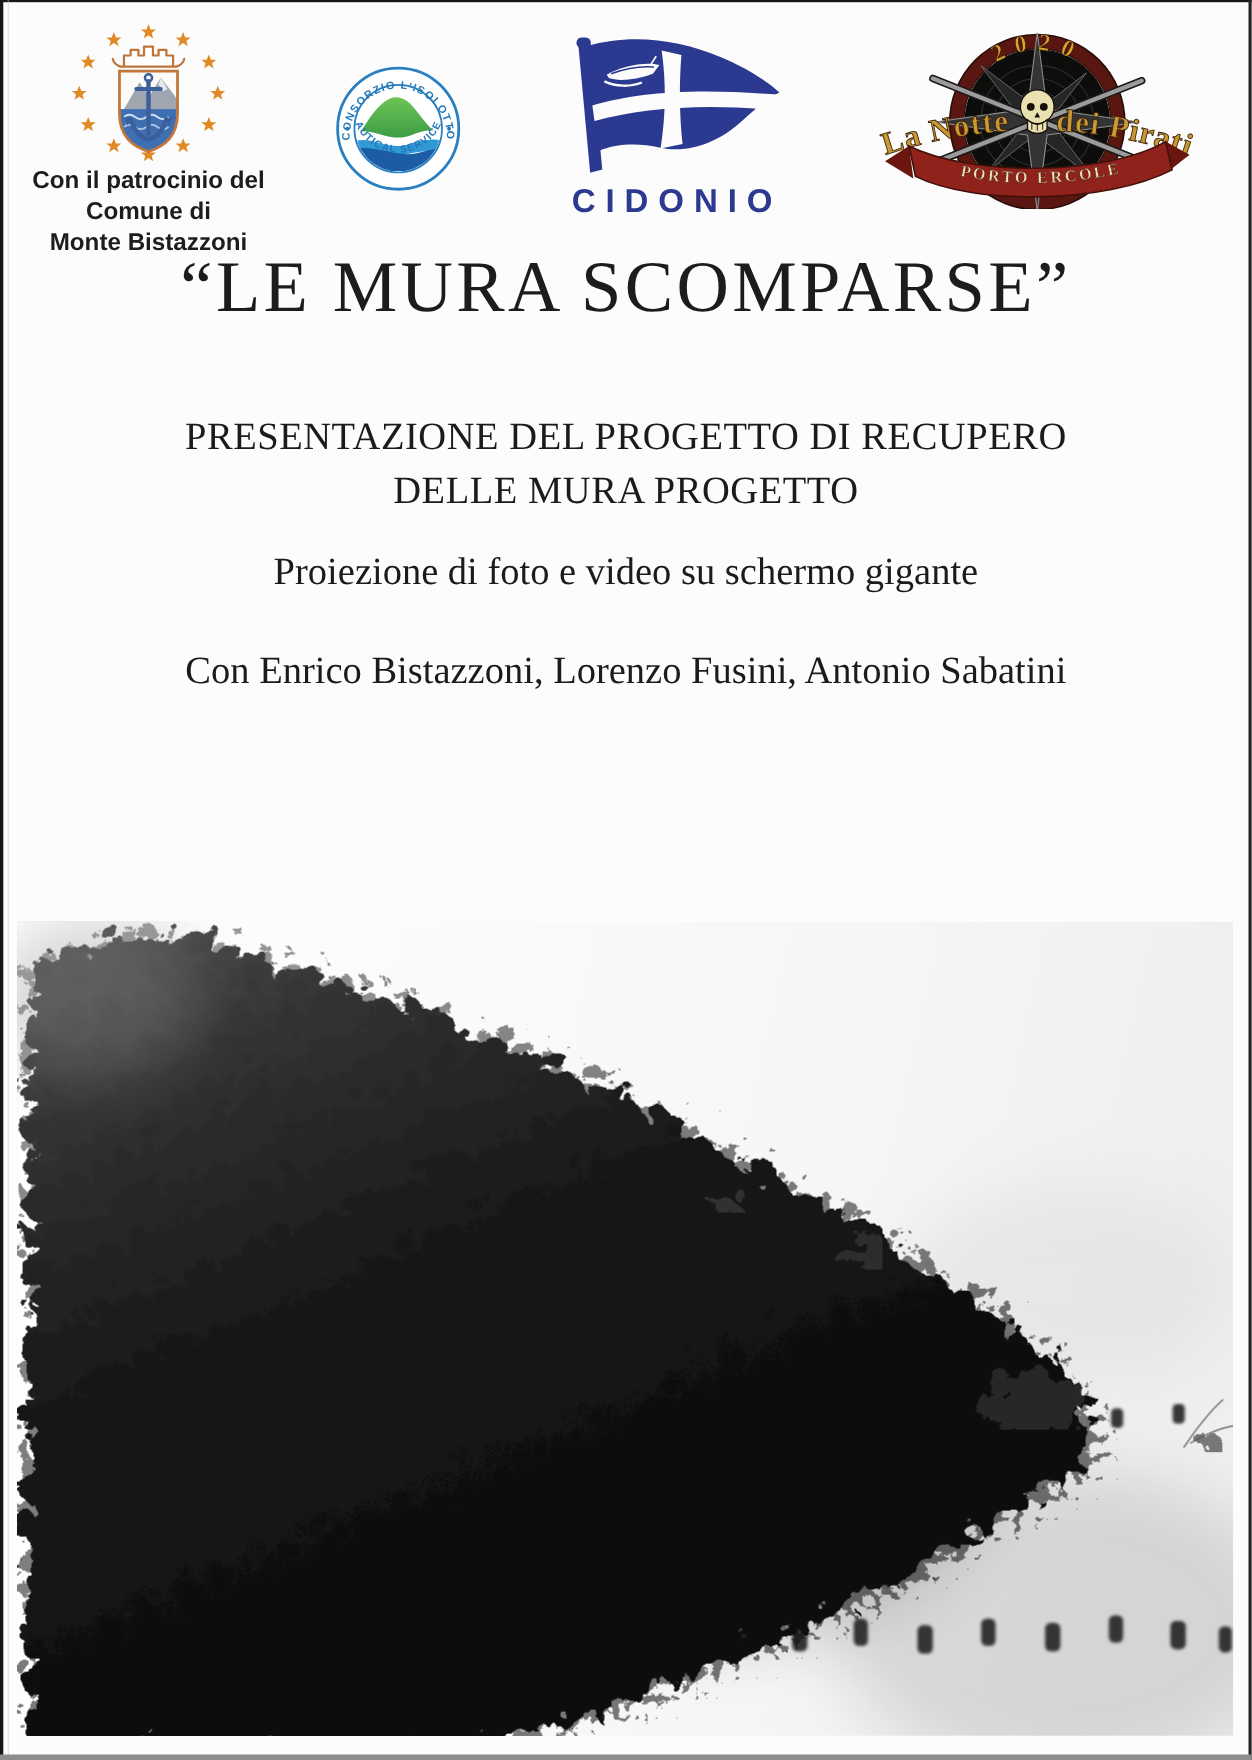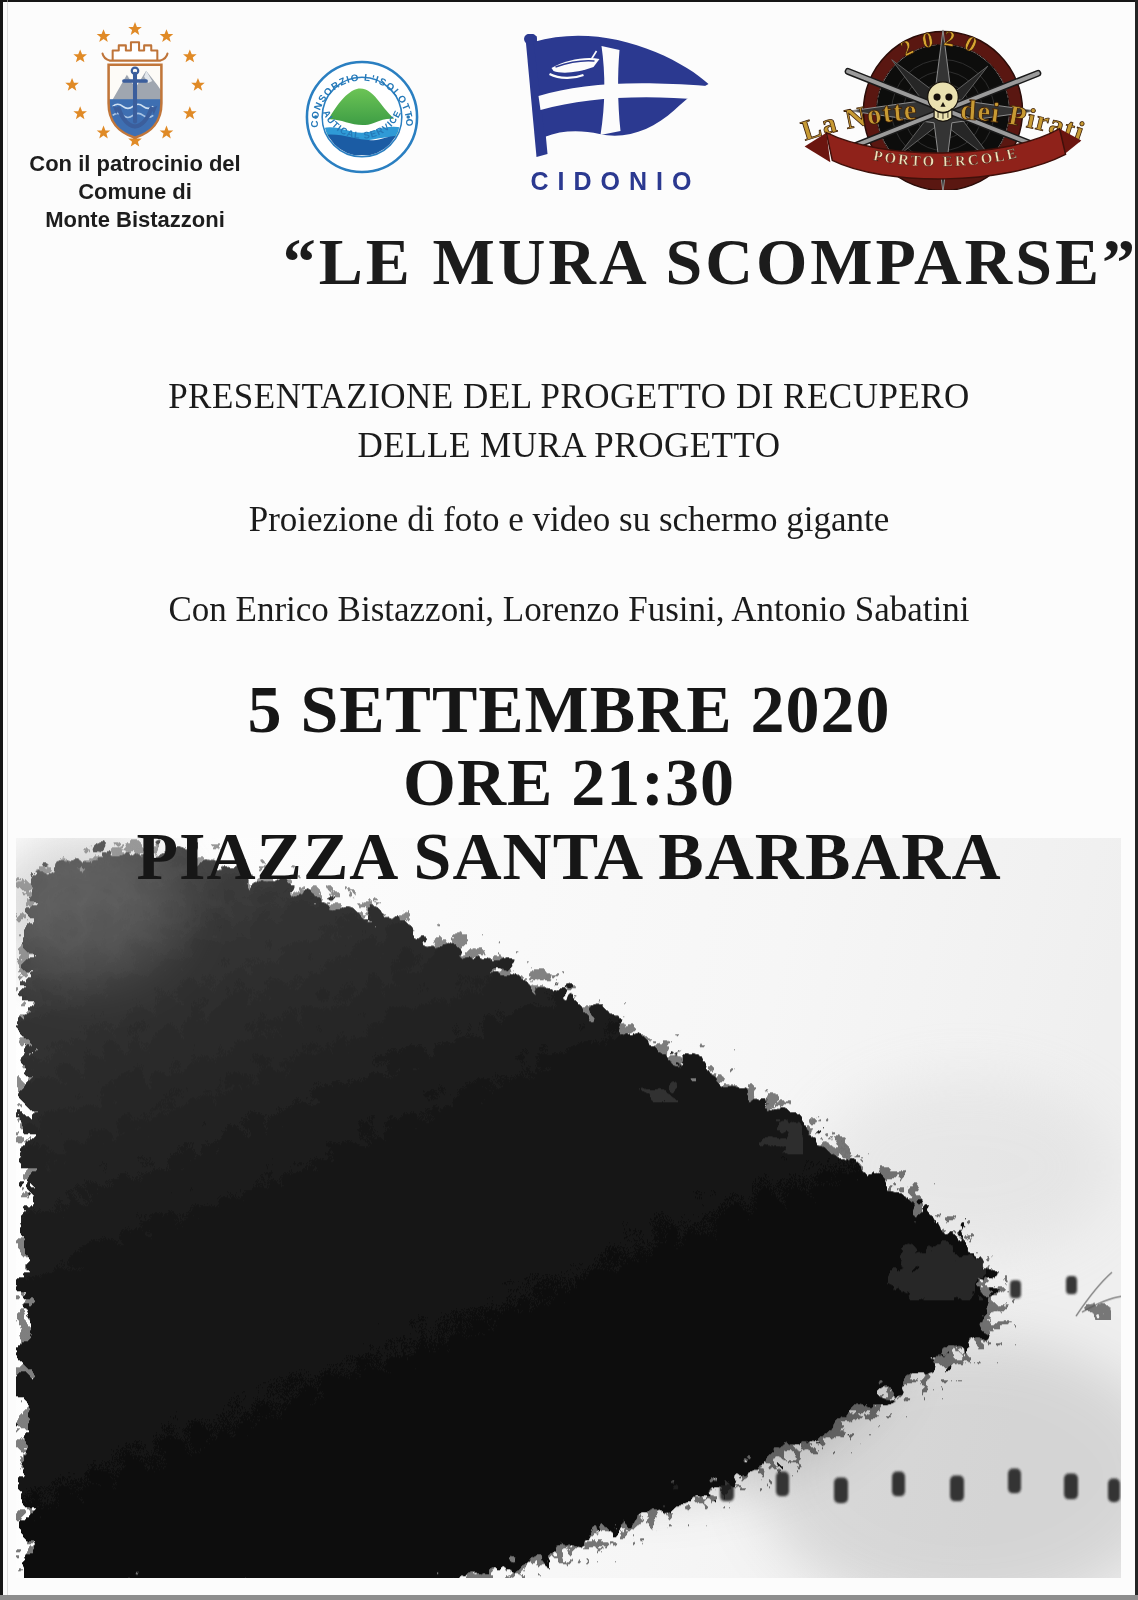--- a/index.html
+++ b/index.html
@@ -23,26 +23,26 @@
   .patronage{
     left:24px;top:150px;width:222px;text-align:center;z-index:2;
     font-family:"Liberation Sans",sans-serif;font-weight:700;
     font-size:22px;line-height:1.28;color:#1d1d1d;
   }
   .logo-consorzio{left:303px;top:58px;width:118px;height:118px;z-index:2;}
   .logo-cidonio-flag{left:508px;top:34px;width:208px;height:130px;z-index:2;}
   .cidonio-wordmark{
     left:505px;top:167px;width:215px;text-align:center;z-index:2;
     font-family:"Liberation Sans",sans-serif;font-weight:700;
-    font-size:25px;letter-spacing:9px;color:#2b3990;padding-left:6px;box-sizing:border-box;
+    font-size:30px;letter-spacing:9px;color:#2b3990;padding-left:6px;box-sizing:border-box;
   }
   .logo-pirati{left:792px;top:22px;width:298px;height:168px;z-index:2;}
 
   
-  .title{top:224px;font-size:66px;font-weight:700;letter-spacing:3px;color:#1c1c1c;text-align:right;}
+  .title{top:224px;font-size:66px;font-weight:400;letter-spacing:3px;color:#1c1c1c;}
   .subtitle{top:340px;font-size:35px;line-height:1.4;letter-spacing:.5px;}
   .projection{top:468px;font-size:35px;}
   .speakers{top:558px;font-size:35px;}
   .event{top:641px;font-size:68px;font-weight:700;line-height:1.08;letter-spacing:1px;color:#161616;}
 
   .photo{left:16px;top:838px;width:1105px;height:740px;z-index:1;}
   .photo svg{display:block;width:100%;height:100%;}
 </style>
 </head>
 <body>
@@ -200,25 +200,20 @@
 
   <div class="ctext subtitle">
     <div>PRESENTAZIONE DEL PROGETTO DI RECUPERO</div>
     <div>DELLE MURA PROGETTO</div>
   </div>
 
   <div class="ctext projection">Proiezione di foto e video su schermo gigante</div>
 
   <div class="ctext speakers">Con Enrico Bistazzoni, Lorenzo Fusini, Antonio Sabatini</div>
 
-  <div class="ctext event">
-    <div>5 SETTEMBRE 2020</div>
-    <div>ORE 21:30</div>
-    <div>PIAZZA SANTA BARBARA</div>
-  </div>
 
   <div class="abs photo">
     <svg viewBox="0 0 1105 743" preserveAspectRatio="none">
       <defs>
         <linearGradient id="skyGrad" x1="0" y1="0" x2="1" y2="0.15">
           <stop offset="0" stop-color="#ffffff"></stop>
             <stop offset="0.7" stop-color="#f6f6f6"></stop>
             <stop offset="1" stop-color="#efefef"></stop>
         </linearGradient>
         <linearGradient id="stoneGrad" x1="0" y1="0" x2="1" y2="0.6">

